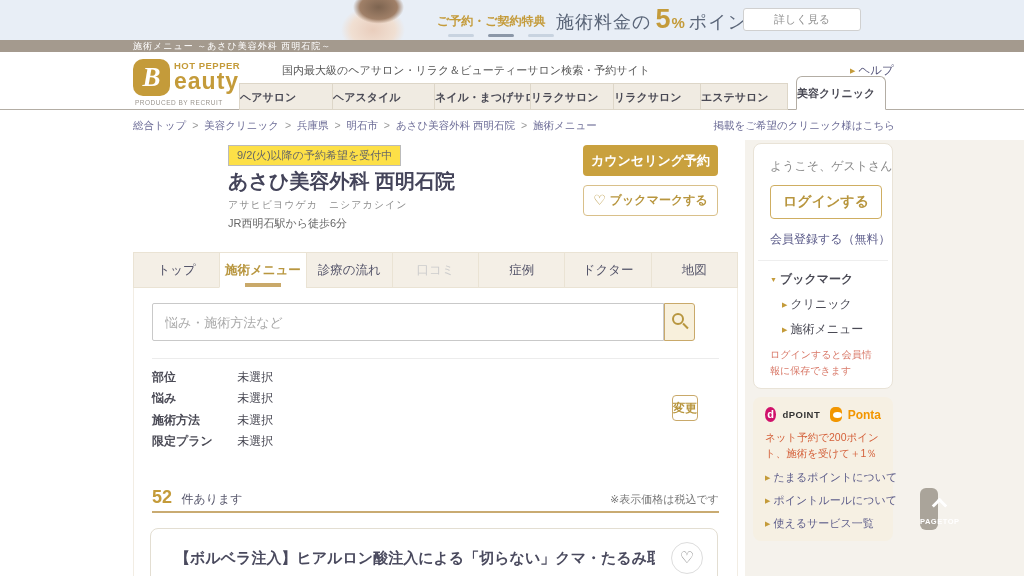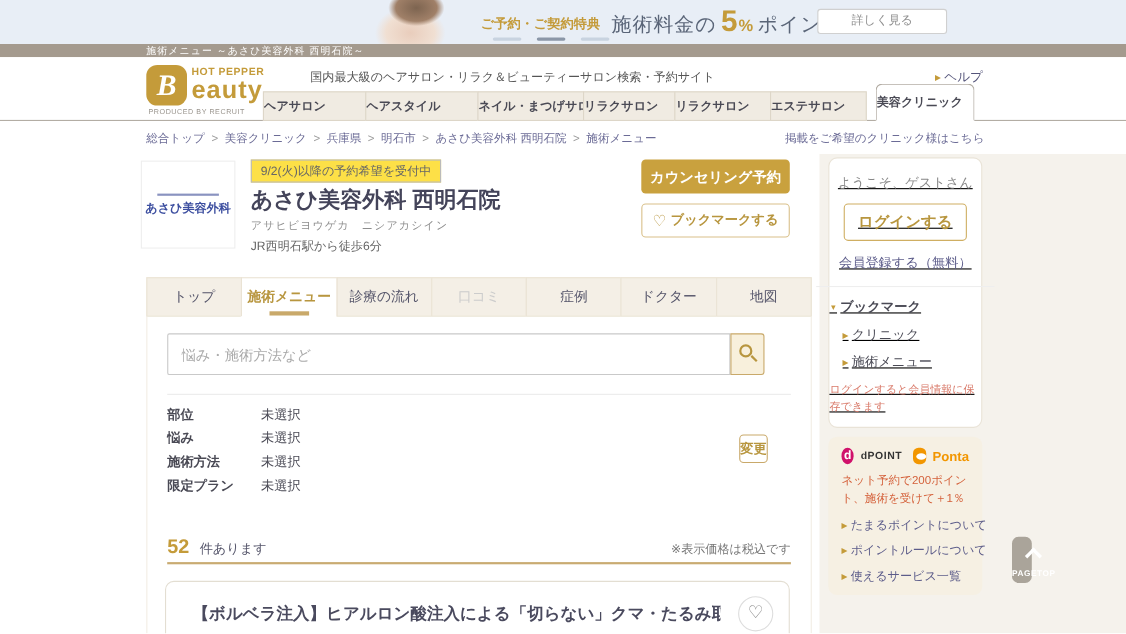--- a/index.html
+++ b/index.html
@@ -112,21 +112,21 @@
 
   
   .menu-card { position:absolute; left:17px; top:388px; width:568px; height:60px; background:#fff;
     border:1px solid #e3ded2; border-radius:8px; cursor:pointer; }
   .menu-title { position:absolute; left:24px; top:20px; font-size:15px; font-weight:bold; color:#4a4a5e; white-space:nowrap; overflow:hidden; width:480px; }
   .heart-btn { position:absolute; right:14px; top:13px; width:32px; height:32px; border:1px solid #ddd; border-radius:50%;
     background:#fff; color:#8a8a8a; font-size:16px; line-height:30px; text-align:center; cursor:pointer; }
 
   
   .sidebar { position:absolute; left:753px; top:143px; width:140px; }
-  .side-card { background:#fff; border:1px solid #e9e3d7; border-radius:8px; padding:14px 0 10px;text-decoration:underline; }
+  .side-card { background:#fff; border:1px solid #e9e3d7; border-radius:8px; padding:14px 16px 10px; }
   .welcome { font-size:12px; color:#888; text-align:center; white-space:nowrap; }
   .login-btn { display:block; margin:10px auto 0; width:112px; height:34px; background:#fff; border:1px solid #cfae62;
     border-radius:4px; color:#b8963f; font-size:14px; font-weight:bold; cursor:pointer; font-family:inherit; }
   .register-link { display:block; margin-top:12px; font-size:12px; color:#5c5c8a; text-align:center; cursor:pointer; white-space:nowrap; }
   .side-divider { margin:12px -12px 10px; height:1px; background:#eee; }
   .bm-title { font-size:12px; font-weight:bold; color:#4a4a55; white-space:nowrap; }
   .bm-item { margin:8px 0 0 12px; font-size:12px; color:#4a4a55; cursor:pointer; white-space:nowrap; }
   .bm-note { margin-top:9px; font-size:10px; color:#d97a6a; line-height:1.55; }
   .points-card { margin-top:8px; background:#f6f0e3; border-radius:8px; padding:10px 12px; }
   .points-logos { display:flex; align-items:center; gap:6px; }
@@ -205,24 +205,20 @@
       <span class="crumb">あさひ美容外科 西明石院</span>
       <span class="sep">&gt;</span>
       <span class="crumb">施術メニュー</span>
     </div>
     <div class="listing-link">掲載をご希望のクリニック様はこちら</div>
   </div>
 
   <div class="right-bg"></div>
 
   <div class="main-col">
-    <div class="clinic-logo">
-      <div class="rule"></div>
-      <div class="txt">あさひ美容外科</div>
-    </div>
     <div class="avail-badge">9/2(火)以降の予約希望を受付中</div>
     <h1 class="clinic-name">あさひ美容外科 西明石院</h1>
     <div class="clinic-kana">アサヒビヨウゲカ　ニシアカシイン</div>
     <div class="clinic-access">JR西明石駅から徒歩6分</div>
 
     <div class="action-buttons">
       <button class="reserve-btn">カウンセリング予約</button>
       <button class="bookmark-btn"><span class="heart">♡</span><span>ブックマークする</span></button>
     </div>
 

